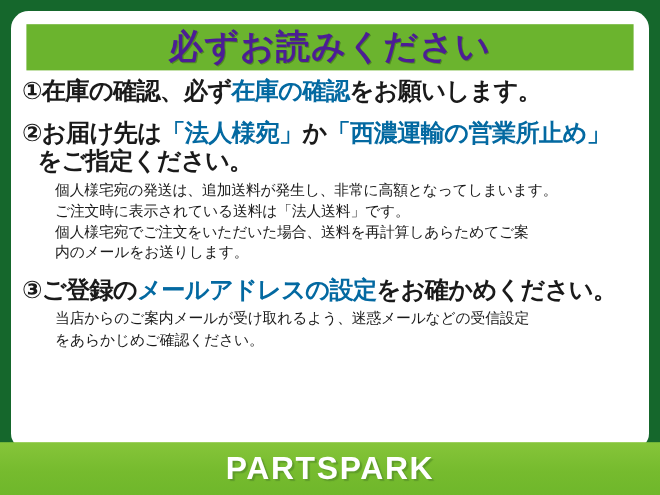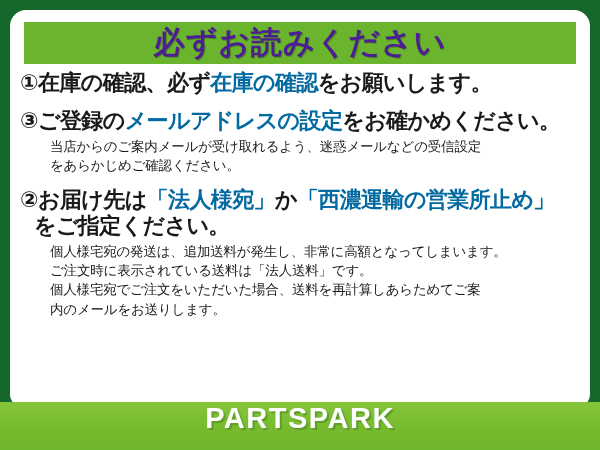--- a/index.html
+++ b/index.html
@@ -110,20 +110,21 @@
 
   
   #footer {
     position: absolute;
     left: 0;
     bottom: 0;
     width: 600px;
     height: 48px;
     background: linear-gradient(180deg, #86c53a 0%, #76bb2e 55%, #6fb72b 100%);
     display: flex;
+    align-items: center;
     justify-content: center;
   }
   #footer-logo {
     color: #ffffff;
     font-size: 29px;
     font-weight: bold;
     letter-spacing: 1.5px;
     text-shadow: 2px 2px 1px rgba(90,150,40,0.85);
   }
 </style>
@@ -139,37 +140,37 @@
     </div>
 
     <div id="content">
 
       <div class="item" id="item1">
         <div class="heading">
           <span class="num">①</span><span>在庫の確認、必ず</span><span class="hl">在庫の確認</span><span>をお願いします。</span>
         </div>
       </div>
 
-      <div class="item" id="item3">
-        <div class="heading">
-          <span class="num">③</span><span>ご登録の</span><span class="hl">メールアドレスの設定</span><span>をお確かめください。</span>
-        </div>
-        <div class="body-text">当店からのご案内メールが受け取れるよう、迷惑メールなどの受信設定
-をあらかじめご確認ください。</div>
-      </div>
-
       <div class="item" id="item2">
         <div class="heading">
           <span class="num">②</span><span>お届け先は</span><span class="hl">「法人様宛」</span><span>か</span><span class="hl">「西濃運輸の営業所止め」</span>
         </div>
         <div class="heading-line2">をご指定ください。</div>
         <div class="body-text">個人様宅宛の発送は、追加送料が発生し、非常に高額となってしまいます。
 ご注文時に表示されている送料は「法人送料」です。
 個人様宅宛でご注文をいただいた場合、送料を再計算しあらためてご案
 内のメールをお送りします。</div>
+      </div>
+
+      <div class="item" id="item3">
+        <div class="heading">
+          <span class="num">③</span><span>ご登録の</span><span class="hl">メールアドレスの設定</span><span>をお確かめください。</span>
+        </div>
+        <div class="body-text">当店からのご案内メールが受け取れるよう、迷惑メールなどの受信設定
+をあらかじめご確認ください。</div>
       </div>
 
     </div>
   </div>
 
   <div id="footer">
     <span id="footer-logo">PARTSPARK</span>
   </div>
 
 </div>

